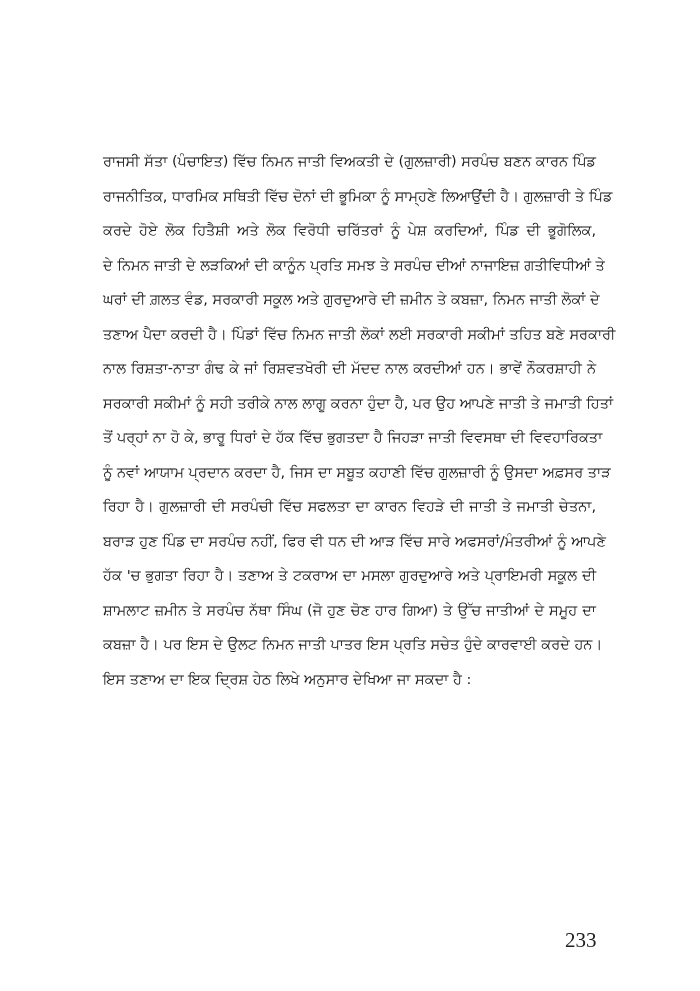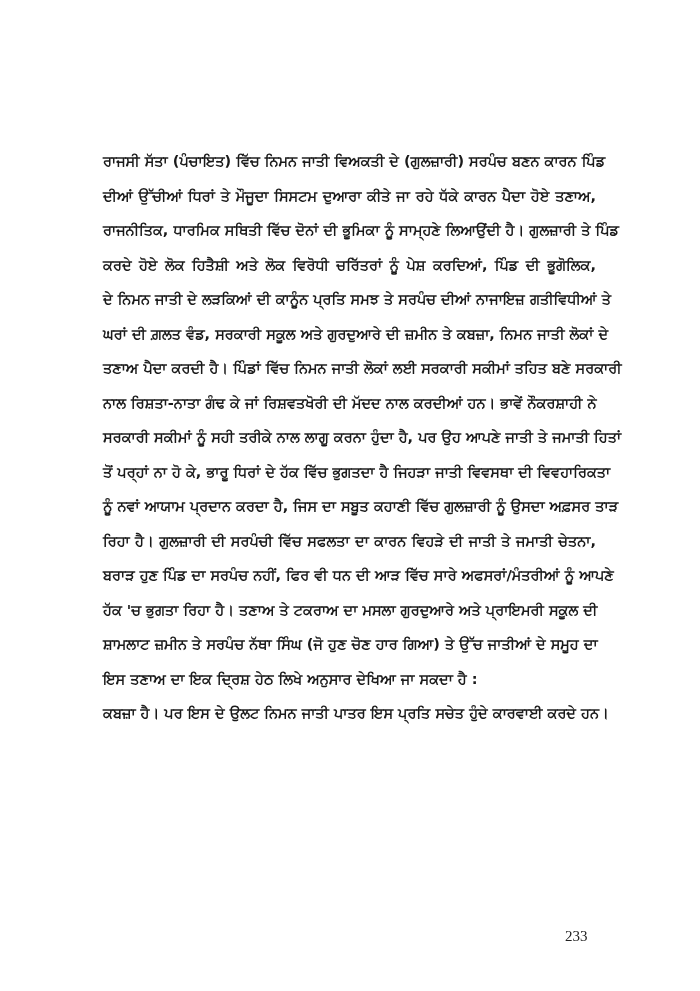--- a/index.html
+++ b/index.html
@@ -30,51 +30,49 @@
       font-family: "DejaVu Sans", sans-serif;
       font-size: 14.5px;
       line-height: 34.5px;
     }
     .line {
       display: block;
       white-space: nowrap;
       text-align: justify;
       text-align-last: justify;
       height: 34.5px;
-      font-weight: bold;
     }
     .line.last {
       text-align-last: left;
     }
     .page-number {
       position: absolute;
       left: 565px;
       top: 928px;
       font-family: "Liberation Serif", serif;
-      font-size: 15px;
+      font-size: 21px;
       color: #222;
     }
   </style>
 </head>
 <body>
 
 <div class="page">
   <div class="body-text">
     <span class="line">ਰਾਜਸੀ ਸੱਤਾ (ਪੰਚਾਇਤ) ਵਿੱਚ ਨਿਮਨ ਜਾਤੀ ਵਿਅਕਤੀ ਦੇ (ਗੁਲਜ਼ਾਰੀ) ਸਰਪੰਚ ਬਣਨ ਕਾਰਨ ਪਿੰਡ</span>
-    <span class="line">ਦੀਆਂ ਉੱਚੀਆਂ ਧਿਰਾਂ ਤੇ ਮੌਜੂਦਾ ਸਿਸਟਮ ਦੁਆਰਾ ਕੀਤੇ ਜਾ ਰਹੇ ਧੱਕੇ ਕਾਰਨ ਪੈਦਾ ਹੋਏ ਤਣਾਅ,</span>
     <span class="line">ਰਾਜਨੀਤਿਕ, ਧਾਰਮਿਕ ਸਥਿਤੀ ਵਿੱਚ ਦੋਨਾਂ ਦੀ ਭੂਮਿਕਾ ਨੂੰ ਸਾਮ੍ਹਣੇ ਲਿਆਉਂਦੀ ਹੈ। ਗੁਲਜ਼ਾਰੀ ਤੇ ਪਿੰਡ</span>
     <span class="line">ਕਰਦੇ ਹੋਏ ਲੋਕ ਹਿਤੈਸ਼ੀ ਅਤੇ ਲੋਕ ਵਿਰੋਧੀ ਚਰਿੱਤਰਾਂ ਨੂੰ ਪੇਸ਼ ਕਰਦਿਆਂ, ਪਿੰਡ ਦੀ ਭੂਗੋਲਿਕ,</span>
     <span class="line">ਦੇ ਨਿਮਨ ਜਾਤੀ ਦੇ ਲੜਕਿਆਂ ਦੀ ਕਾਨੂੰਨ ਪ੍ਰਤਿ ਸਮਝ ਤੇ ਸਰਪੰਚ ਦੀਆਂ ਨਾਜਾਇਜ਼ ਗਤੀਵਿਧੀਆਂ ਤੇ</span>
     <span class="line">ਘਰਾਂ ਦੀ ਗ਼ਲਤ ਵੰਡ, ਸਰਕਾਰੀ ਸਕੂਲ ਅਤੇ ਗੁਰਦੁਆਰੇ ਦੀ ਜ਼ਮੀਨ ਤੇ ਕਬਜ਼ਾ, ਨਿਮਨ ਜਾਤੀ ਲੋਕਾਂ ਦੇ</span>
     <span class="line">ਤਣਾਅ ਪੈਦਾ ਕਰਦੀ ਹੈ। ਪਿੰਡਾਂ ਵਿੱਚ ਨਿਮਨ ਜਾਤੀ ਲੋਕਾਂ ਲਈ ਸਰਕਾਰੀ ਸਕੀਮਾਂ ਤਹਿਤ ਬਣੇ ਸਰਕਾਰੀ</span>
     <span class="line">ਨਾਲ ਰਿਸ਼ਤਾ-ਨਾਤਾ ਗੰਢ ਕੇ ਜਾਂ ਰਿਸ਼ਵਤਖੋਰੀ ਦੀ ਮੱਦਦ ਨਾਲ ਕਰਦੀਆਂ ਹਨ। ਭਾਵੇਂ ਨੌਕਰਸ਼ਾਹੀ ਨੇ</span>
     <span class="line">ਸਰਕਾਰੀ ਸਕੀਮਾਂ ਨੂੰ ਸਹੀ ਤਰੀਕੇ ਨਾਲ ਲਾਗੂ ਕਰਨਾ ਹੁੰਦਾ ਹੈ, ਪਰ ਉਹ ਆਪਣੇ ਜਾਤੀ ਤੇ ਜਮਾਤੀ ਹਿਤਾਂ</span>
     <span class="line">ਤੋਂ ਪਰ੍ਹਾਂ ਨਾ ਹੋ ਕੇ, ਭਾਰੂ ਧਿਰਾਂ ਦੇ ਹੱਕ ਵਿੱਚ ਭੁਗਤਦਾ ਹੈ ਜਿਹੜਾ ਜਾਤੀ ਵਿਵਸਥਾ ਦੀ ਵਿਵਹਾਰਿਕਤਾ</span>
     <span class="line">ਨੂੰ ਨਵਾਂ ਆਯਾਮ ਪ੍ਰਦਾਨ ਕਰਦਾ ਹੈ, ਜਿਸ ਦਾ ਸਬੂਤ ਕਹਾਣੀ ਵਿੱਚ ਗੁਲਜ਼ਾਰੀ ਨੂੰ ਉਸਦਾ ਅਫ਼ਸਰ ਤਾੜ</span>
     <span class="line">ਰਿਹਾ ਹੈ। ਗੁਲਜ਼ਾਰੀ ਦੀ ਸਰਪੰਚੀ ਵਿੱਚ ਸਫਲਤਾ ਦਾ ਕਾਰਨ ਵਿਹੜੇ ਦੀ ਜਾਤੀ ਤੇ ਜਮਾਤੀ ਚੇਤਨਾ,</span>
     <span class="line">ਬਰਾੜ ਹੁਣ ਪਿੰਡ ਦਾ ਸਰਪੰਚ ਨਹੀਂ, ਫਿਰ ਵੀ ਧਨ ਦੀ ਆੜ ਵਿੱਚ ਸਾਰੇ ਅਫਸਰਾਂ/ਮੰਤਰੀਆਂ ਨੂੰ ਆਪਣੇ</span>
     <span class="line">ਹੱਕ 'ਚ ਭੁਗਤਾ ਰਿਹਾ ਹੈ। ਤਣਾਅ ਤੇ ਟਕਰਾਅ ਦਾ ਮਸਲਾ ਗੁਰਦੁਆਰੇ ਅਤੇ ਪ੍ਰਾਇਮਰੀ ਸਕੂਲ ਦੀ</span>
     <span class="line">ਸ਼ਾਮਲਾਟ ਜ਼ਮੀਨ ਤੇ ਸਰਪੰਚ ਨੱਥਾ ਸਿੰਘ (ਜੋ ਹੁਣ ਚੋਣ ਹਾਰ ਗਿਆ) ਤੇ ਉੱਚ ਜਾਤੀਆਂ ਦੇ ਸਮੂਹ ਦਾ</span>
+    <span class="line">ਕਬਜ਼ਾ ਹੈ। ਪਰ ਇਸ ਦੇ ਉਲਟ ਨਿਮਨ ਜਾਤੀ ਪਾਤਰ ਇਸ ਪ੍ਰਤਿ ਸਚੇਤ ਹੁੰਦੇ ਕਾਰਵਾਈ ਕਰਦੇ ਹਨ।</span>
     <span class="line last">ਇਸ ਤਣਾਅ ਦਾ ਇਕ ਦ੍ਰਿਸ਼ ਹੇਠ ਲਿਖੇ ਅਨੁਸਾਰ ਦੇਖਿਆ ਜਾ ਸਕਦਾ ਹੈ :</span>
-    <span class="line">ਕਬਜ਼ਾ ਹੈ। ਪਰ ਇਸ ਦੇ ਉਲਟ ਨਿਮਨ ਜਾਤੀ ਪਾਤਰ ਇਸ ਪ੍ਰਤਿ ਸਚੇਤ ਹੁੰਦੇ ਕਾਰਵਾਈ ਕਰਦੇ ਹਨ।</span>
   </div>
   <div class="page-number">233</div>
 </div>
 
 </body></html>

